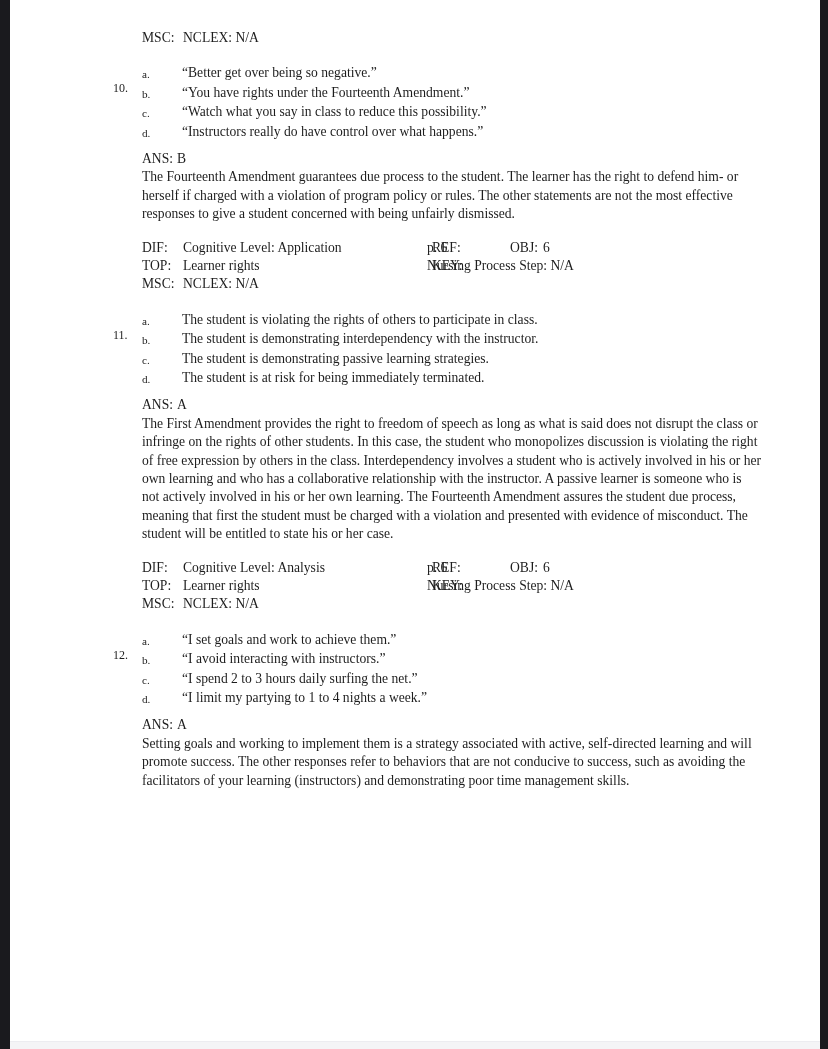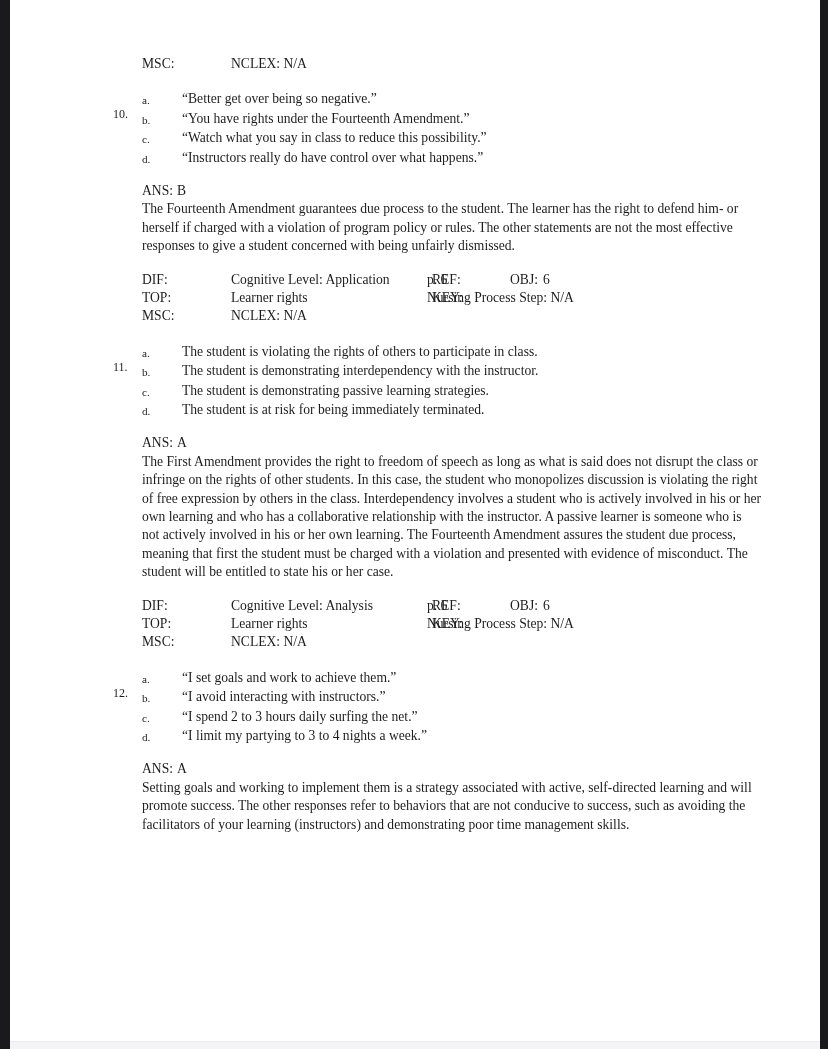--- a/index.html
+++ b/index.html
@@ -32,53 +32,53 @@
     width: 100%;
     height: 7px;
     background: #f4f4f6;
     border-top: 1px solid #ececf0;
   }
   .content {
     position: absolute;
     left: 132px;
     top: 0;
     width: 633px;
-    padding-top: 55px;
+    padding-top: 29px;
     color: #1d1d1d;
     font-size: 13.6px;
     line-height: 18.4px;
   }
   .meta-row {
     position: relative;
     height: 18.4px;
     white-space: nowrap;
   }
   .meta-row .l1 { position: absolute; left: 0; }
-  .meta-row .v1 { position: absolute; left: 41px; margin-left: 48px; }
+  .meta-row .v1 { position: absolute; left: 41px; }
   .meta-row .l2 { position: absolute; left: 246px; margin-left: 44px; }
   .meta-row .v2 { position: absolute; left: 285px; }
   .meta-row .l3 { position: absolute; left: 368px; }
   .meta-row .v3 { position: absolute; left: 401px; }
   .question { position: relative; margin-top: 17px; }
   .q-num {
     position: absolute;
     left: -29px;
     top: 15px;
     font-size: 12px;
   }
   .q-stem { max-width: 610px; }
   .option { display: flex; }
   .opt-letter {
     flex: none;
     width: 16px;
     font-size: 11.2px;
     padding-top: 1px;
   }
   .opt-text { flex: 1; margin-left: 24px; }
-  .answer-block { margin-top: 14px; }
+  .answer-block { margin-top: 8px; }
   .ans-label { display: inline-block; width: 35px; }
   .rationale { max-width: 620px; }
   .meta-block { margin-top: 15px; }
 </style>
 </head>
 <body>
 
 <div class="viewer">
   <div class="page">
     <div class="content">
@@ -194,21 +194,21 @@
           <div class="option">
             <span class="opt-letter">b.</span>
             <span class="opt-text">“I avoid interacting with instructors.”</span>
           </div>
           <div class="option">
             <span class="opt-letter">c.</span>
             <span class="opt-text">“I spend 2 to 3 hours daily surfing the net.”</span>
           </div>
           <div class="option">
             <span class="opt-letter">d.</span>
-            <span class="opt-text">“I limit my partying to 3 to 4 nights a week.”</span>
+            <span class="opt-text">“I limit my partying to 1 to 4 nights a week.”</span>
           </div>
         </div>
         <div class="answer-block">
           <div class="ans-line">
             <span class="ans-label">ANS:</span><span class="ans-value">A</span>
           </div>
           <div class="rationale">Setting goals and working to implement them is a strategy associated with active, self-directed learning and will promote success. The other responses refer to behaviors that are not conducive to success, such as avoiding the facilitators of your learning (instructors) and demonstrating poor time management skills.</div>
         </div>
       </div>
 

